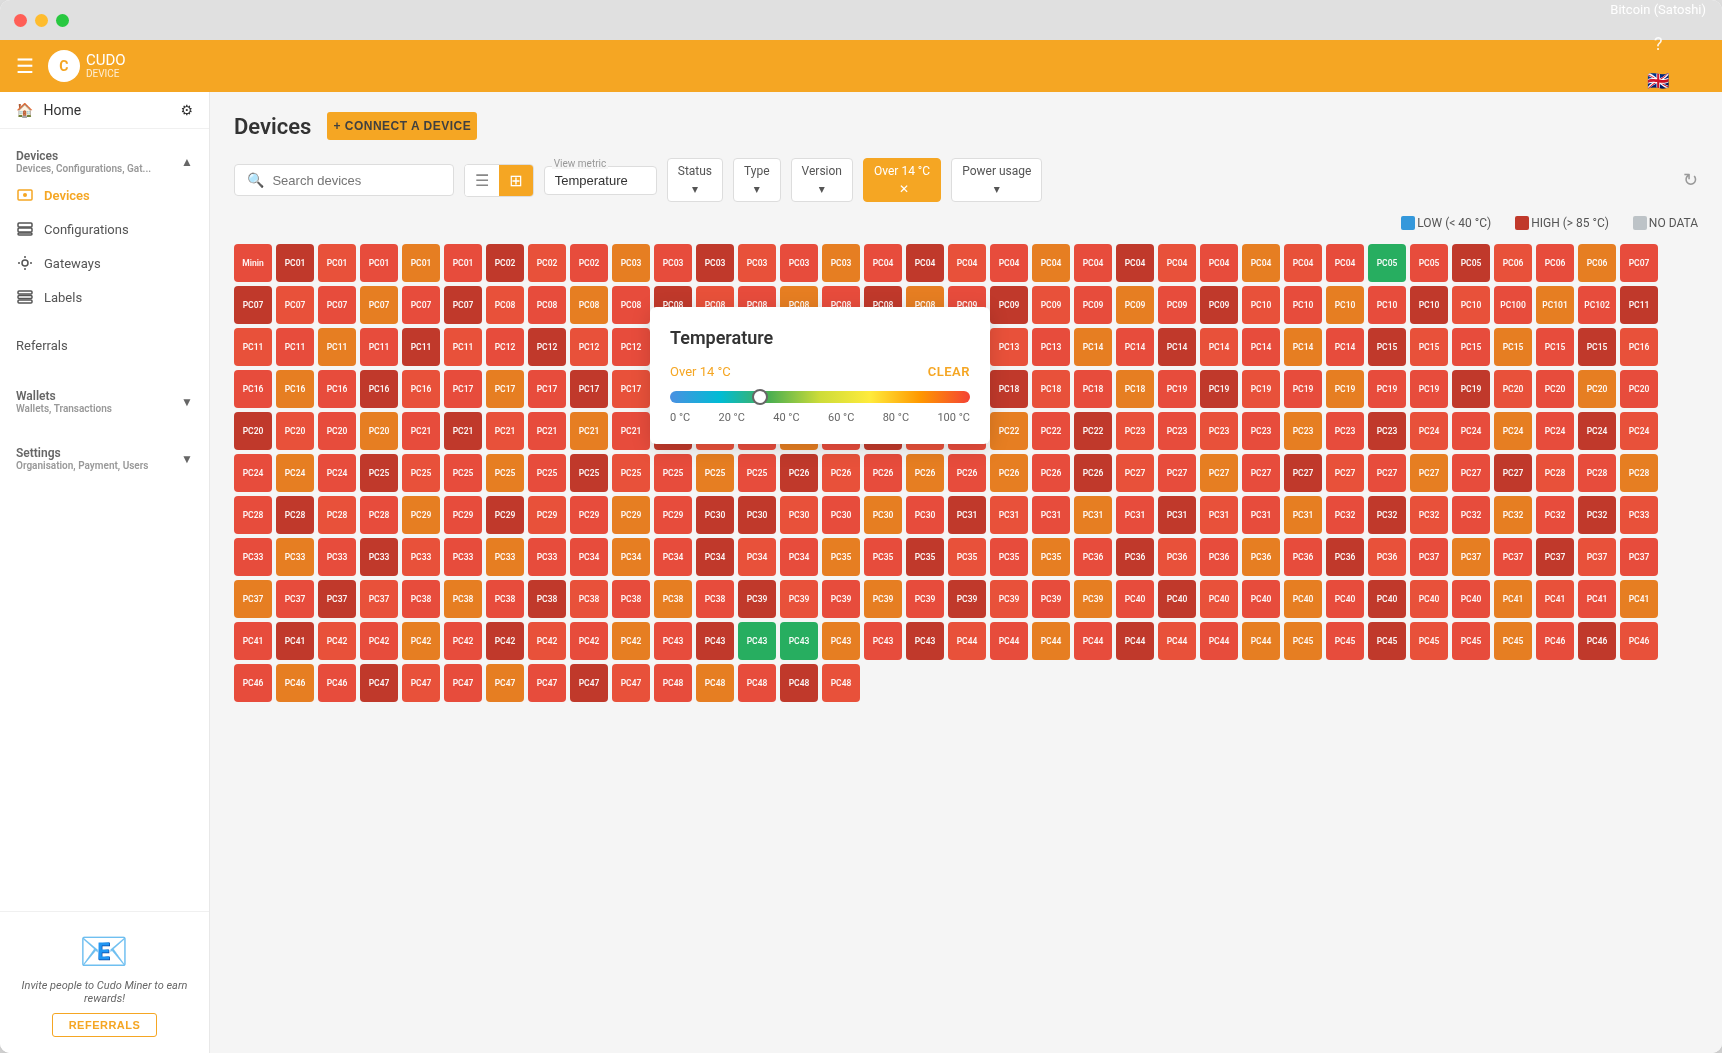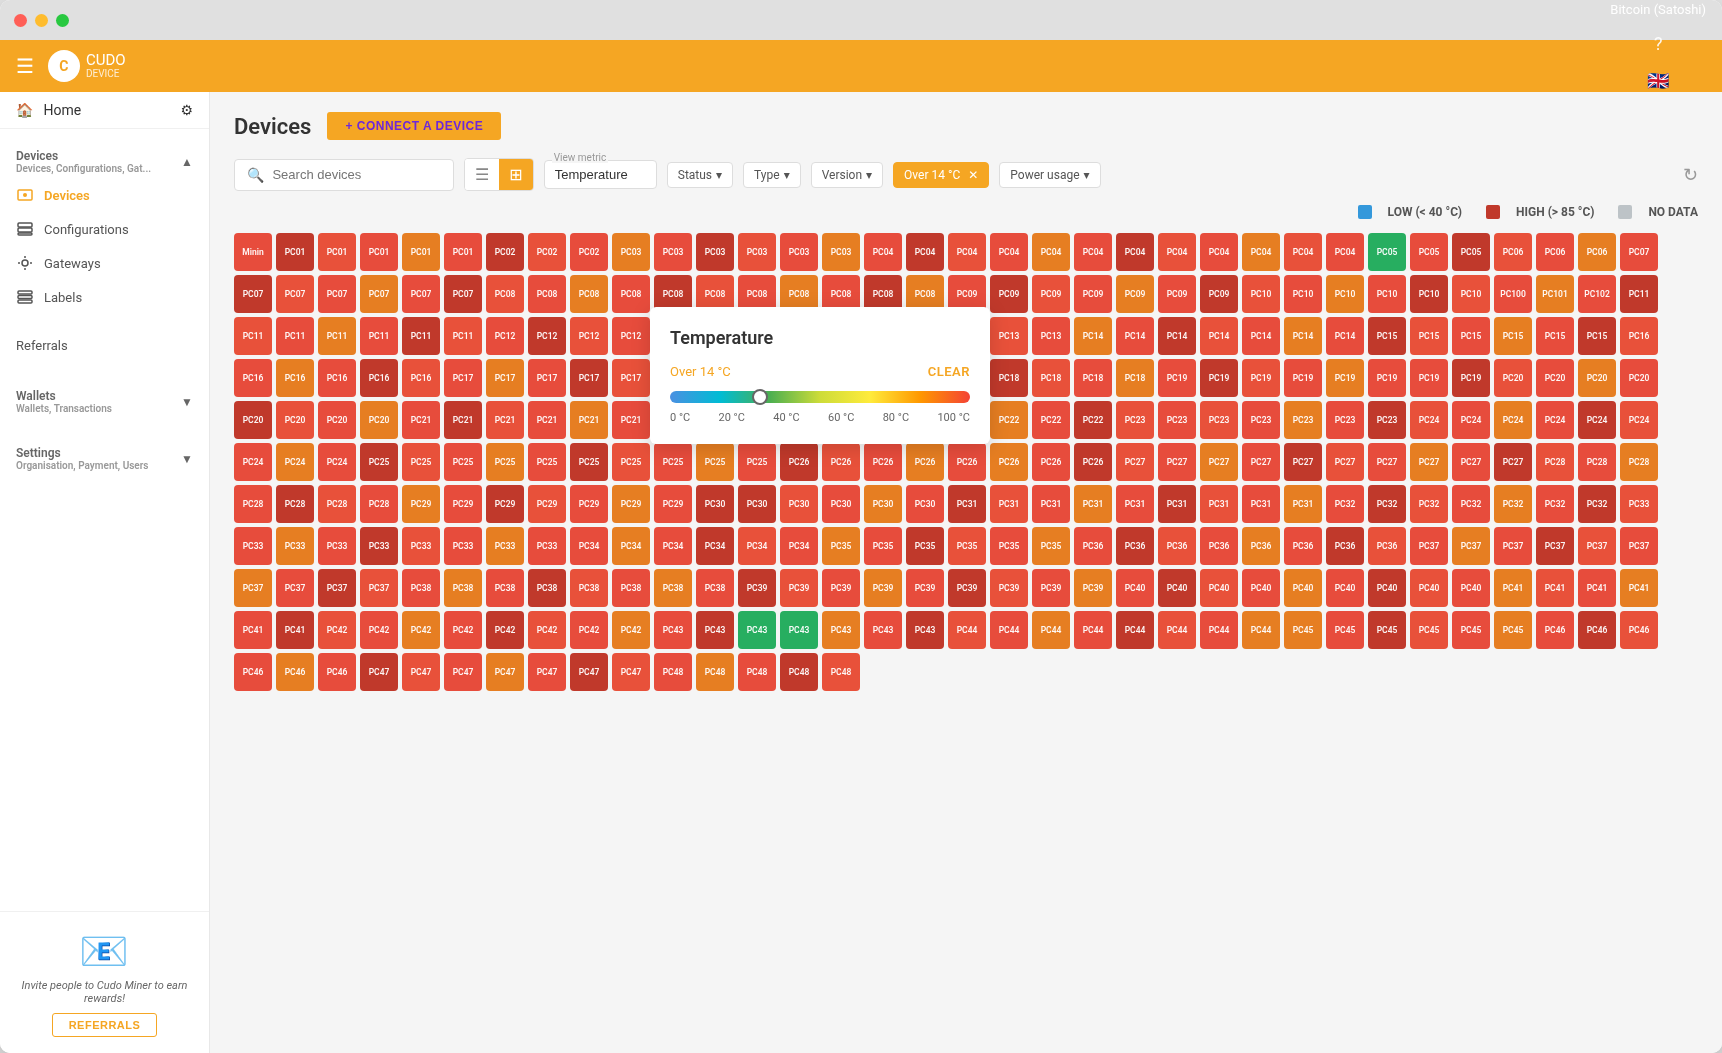--- a/index.html
+++ b/index.html
@@ -39,40 +39,40 @@
     .sidebar-item.active { color: #f5a623; font-weight: 600; }
     .sidebar-icon { width: 18px; height: 18px; display: flex; align-items: center; justify-content: center; }
     .referral-section { padding: 16px; text-align: center; border-top: 1px solid #f0f0f0; margin-top: auto; }
     .referral-section p { font-size: 11px; color: #666; margin-bottom: 8px; font-style: italic; }
     .referral-btn { border: 1.5px solid #f5a623; color: #f5a623; background: none; padding: 5px 16px; font-size: 11px; font-weight: 600; border-radius: 3px; cursor: pointer; letter-spacing: 0.5px; }
 
     
     .content { flex: 1; background: #f5f5f5; overflow-y: auto; padding: 20px 24px; position: relative; }
     .page-header { display: flex; align-items: center; gap: 16px; margin-bottom: 18px; }
     .page-title { font-size: 22px; font-weight: 600; color: #333; }
-    .connect-btn { background: #f5a623; color: #6d28d9; border: none; padding: 7px 18px; font-size: 12px; font-weight: 600; border-radius: 3px; cursor: pointer; display: flex; align-items: center; gap: 6px; letter-spacing: 0.5px; }
+    .connect-btn { background: #f5a623; color: #404040; border: none; padding: 7px 6px; font-size: 12px; font-weight: 600; border-radius: 3px; cursor: pointer; display: flex; align-items: center; gap: 6px; letter-spacing: 0.5px; }
 
     
     .toolbar { display: flex; align-items: center; gap: 10px; margin-bottom: 14px; flex-wrap: wrap; }
     .search-box { display: flex; align-items: center; gap: 8px; background: #fff; border: 1px solid #ddd; border-radius: 4px; padding: 7px 12px; width: 220px; }
     .search-box input { border: none; outline: none; font-size: 13px; color: #666; width: 100%; background: none; }
     .view-toggle { display: flex; border: 1px solid #ddd; border-radius: 4px; overflow: hidden; background: #fff; }
     .view-btn { padding: 6px 10px; cursor: pointer; background: #fff; border: none; color: #888; font-size: 16px; }
     .view-btn.active { background: #f5a623; color: #fff; }
     .view-metric { position: relative; }
     .view-metric-label { font-size: 10px; color: #999; position: absolute; top: -8px; left: 8px; background: #f5f5f5; padding: 0 2px; }
     .metric-select { border: 1px solid #ddd; border-radius: 4px; padding: 6px 28px 6px 10px; font-size: 13px; color: #333; background: #fff; cursor: pointer; appearance: none; }
-    .filter-chip { display: flex; align-items: center; gap: 4px; padding: 5px 10px; border: 1px solid #ddd; border-radius: 4px; background: #fff; font-size: 12px; color: #555; cursor: pointer; }
+    .filter-chip { display: flex; align-items: center; gap: 4px; padding: 5px 10px; border: 1px solid #ddd; border-radius: 4px; background: #fff; font-size: 12px; color: #555; cursor: pointer; flex-direction: column; }
     .filter-chip.active-filter { background: #f5a623; color: #fff; border-color: #f5a623; }
     .filter-chip .close-x { margin-left: 4px; font-size: 12px; }
     .refresh-btn { margin-left: auto; background: none; border: none; font-size: 18px; color: #999; cursor: pointer; }
 
     
     .legend { display: flex; align-items: center; gap: 24px; margin-bottom: 14px; font-size: 12px; color: #555; }
-    .legend-item { display: flex; align-items: center; gap: 16px; font-weight: bold; }
+    .legend-item { display: flex; align-items: center; gap: 2px; }
     .legend-dot { width: 14px; height: 14px; border-radius: 2px; }
 
     
     .device-grid { display: flex; flex-wrap: wrap; gap: 4px; }
     .device-tile { width: 38px; height: 38px; border-radius: 4px; display: flex; align-items: center; justify-content: center; font-size: 8.5px; font-weight: 600; color: rgba(255,255,255,0.95); cursor: pointer; flex-shrink: 0; }
 
     
     .temp-popup { position: absolute; top: 215px; left: 440px; width: 340px; background: #fff; border-radius: 6px; box-shadow: 0 4px 20px rgba(0,0,0,0.15); padding: 20px; z-index: 100; }
     .temp-popup-title { font-size: 18px; font-weight: 600; color: #333; margin-bottom: 16px; }
     .temp-popup-filter-row { display: flex; justify-content: space-between; align-items: center; margin-bottom: 12px; }

